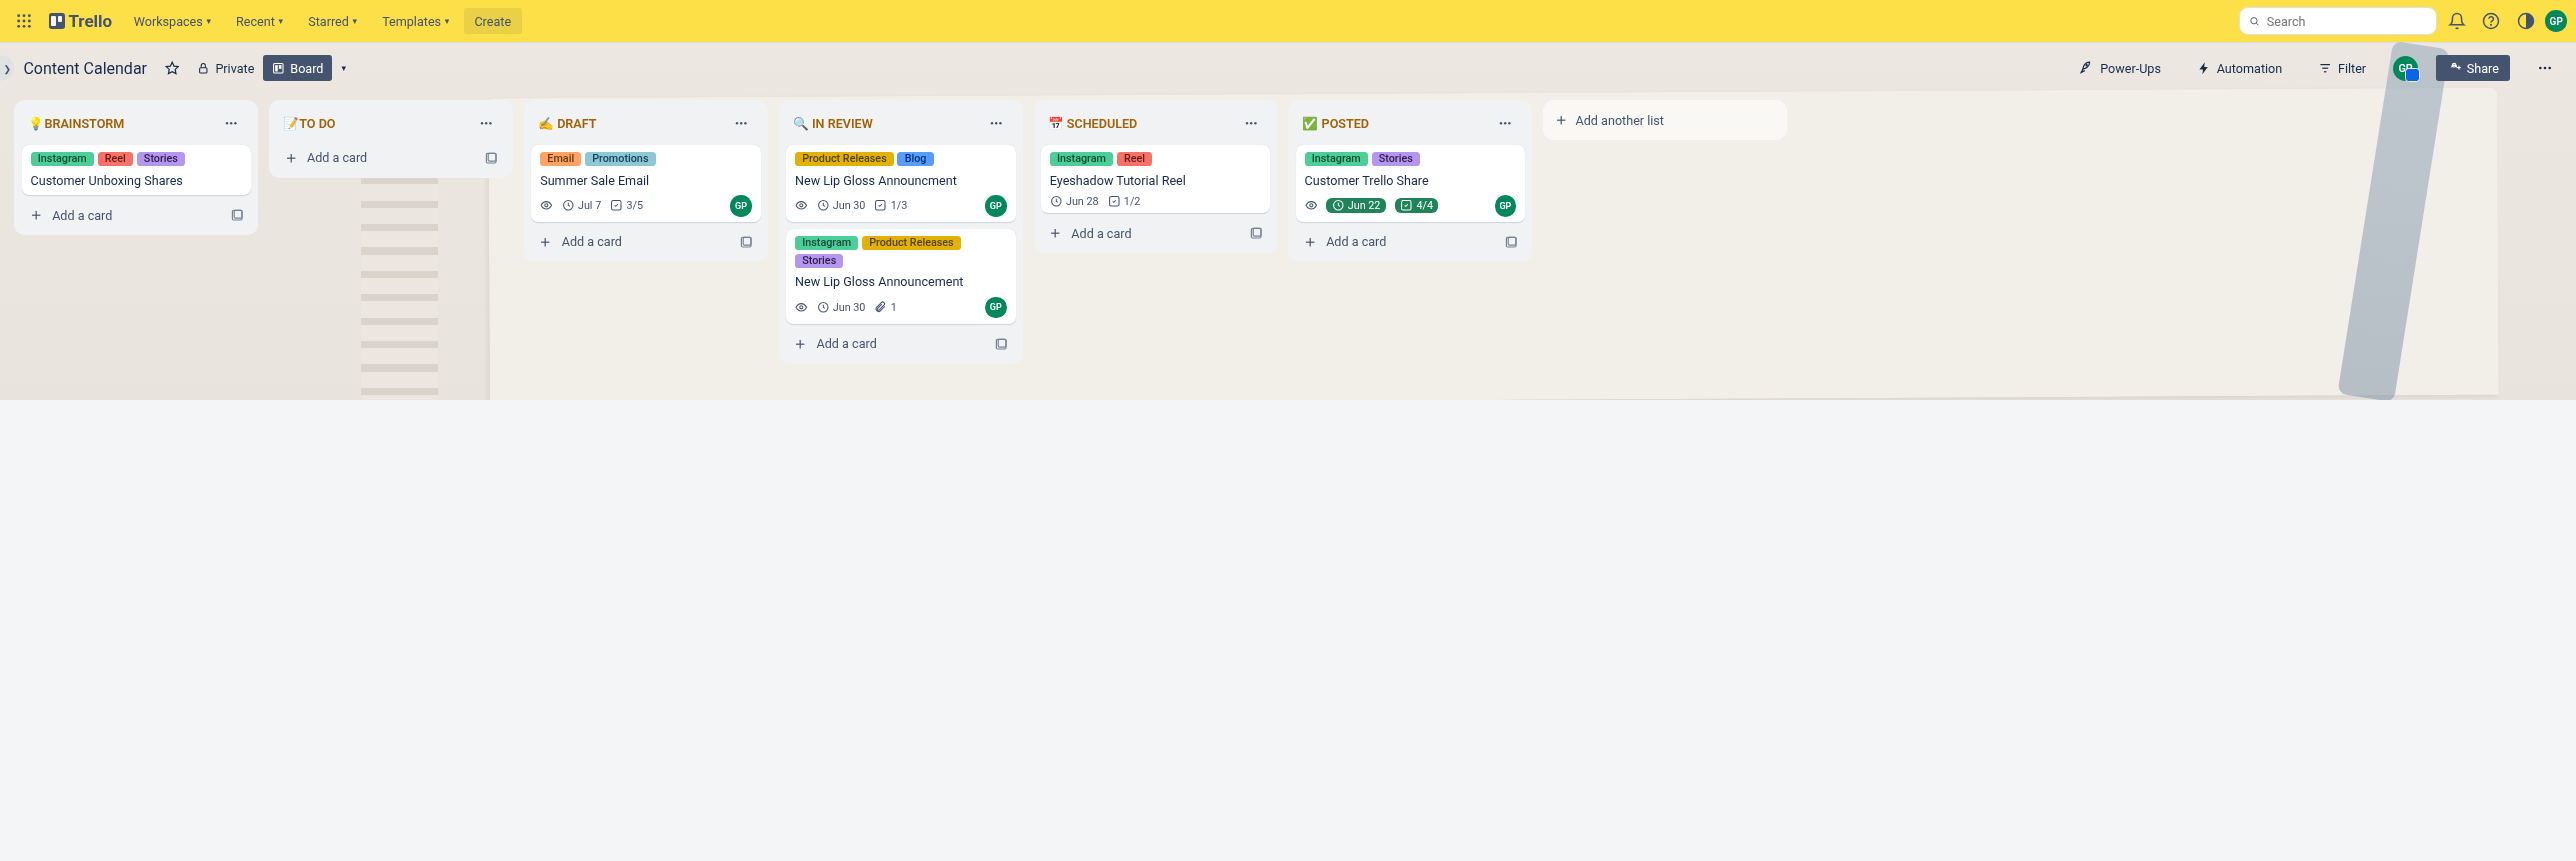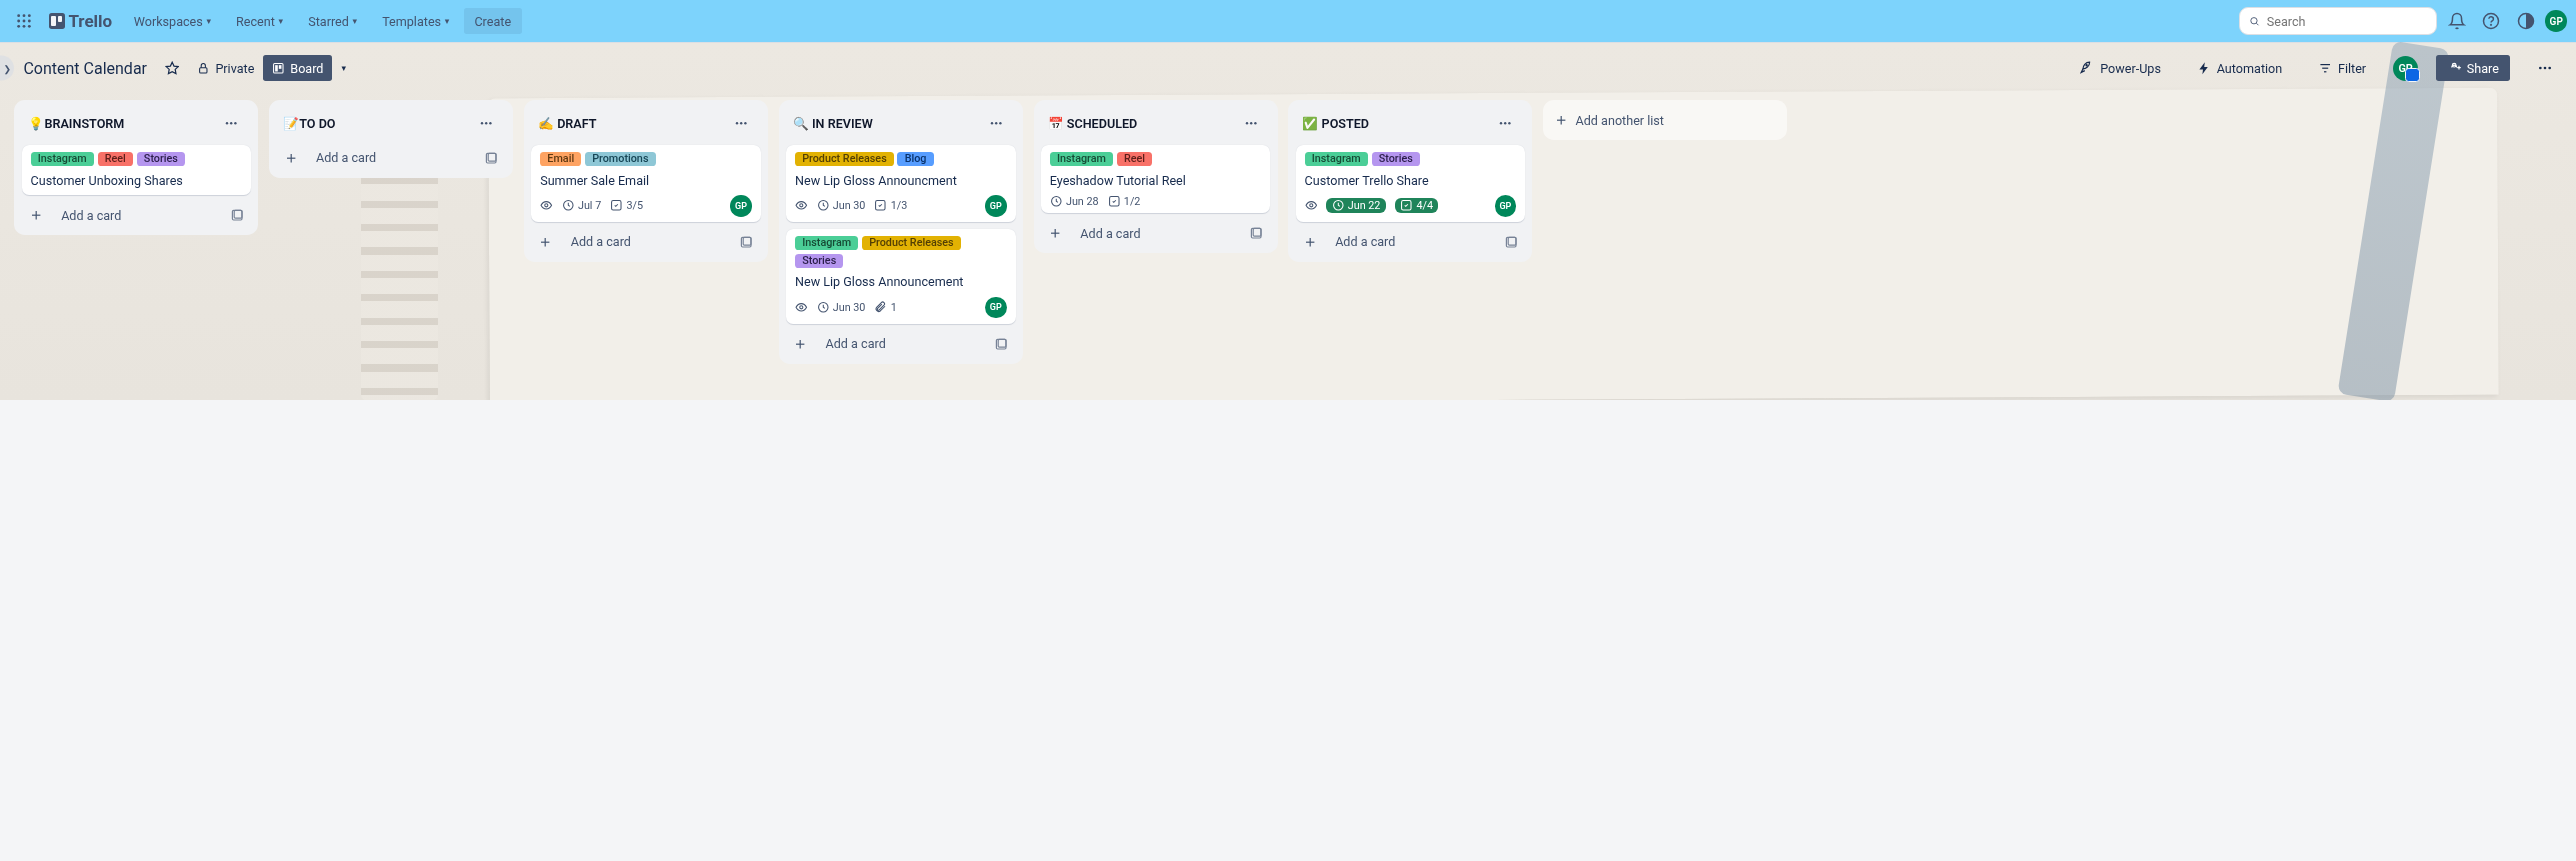--- a/index.html
+++ b/index.html
@@ -1,17 +1,17 @@
 <!DOCTYPE html>
 <html style="font-size:14.4px"><head>
 <meta charset="utf-8">
 <style>
 * { box-sizing: border-box; margin: 0; padding: 0; font-family: -apple-system, BlinkMacSystemFont, "Segoe UI", Roboto, sans-serif; }
 body { background: #f4f5f7; overflow-x: auto; white-space: nowrap; }
-.topnav { display: flex; align-items: center; padding: 5.4px 9px; background: #7dd3fc; border-bottom: 0.9px solid #dcdfe4; height: 43px; }
+.topnav { display: flex; align-items: center; padding: 5.4px 9px; background: #fde047; border-bottom: 0.9px solid #dcdfe4; height: 43px; }
 .topnav-left { display: flex; align-items: center; gap: 3.6px; }
 .app-switcher { width: 29px; height: 29px; display: flex; align-items: center; justify-content: center; border-radius: 2.7px; cursor: pointer; color: #44546f; }
 .logo { display: flex; align-items: center; gap: 3.6px; padding: 0 7.2px; height: 29px; cursor: pointer; }
 .logo-icon { width: 16px; height: 16px; background: #44546f; border-radius: 2.7px; position: relative; }
 .logo-icon::before { content:''; position:absolute; left:2.7px; top:2.7px; width:4.5px; height:10.8px; background:#f4f5f7; border-radius:0.9px; }
 .logo-icon::after { content:''; position:absolute; right:2.7px; top:2.7px; width:4.5px; height:6.3px; background:#f4f5f7; border-radius:0.9px; }
 .logo-text { font-weight: 700; font-size: 17px; color: #44546f; }
 .nav-btn { display: flex; align-items: center; gap: 3.6px; padding: 5.4px 10.8px; border-radius: 2.7px; cursor: pointer; font-size: 12.6px; color: #44546f; background: transparent; border: none; }
 .nav-btn.create { background: rgba(9,30,66,.08); font-weight: 400; }
 .chev { font-size: 9px; }
@@ -33,39 +33,39 @@
 .drawer-toggle { position:absolute; left:0; top:50%; transform:translateY(-50%); width:14.4px; height:25px; background:#dcdfe4cc; border-radius:0 12.6px 12.6px 0; display:flex; align-items:center; justify-content:center; font-size:9px; color:#44546f; cursor:pointer; }
 .board-title { font-size: 16px; font-weight: 400; color: #172b4d; padding: 0 9px; }
 .bb-btn { display: flex; align-items: center; gap: 5.4px; padding: 5.4px 9px; border-radius: 2.7px; cursor: pointer; font-size: 12.6px; color: #172b4d; }
 .bb-btn.board-view { background: #44546f; color: #fff; }
 .bb-right { margin-left: auto; display: flex; align-items: center; gap: 18px; }
 .share-btn { background: #44546f; color: #fff; padding: 5.4px 10.8px; border-radius: 2.7px; display: flex; align-items: center; gap: 5.4px; font-size: 12.6px; cursor: pointer; }
 
 .board { position: relative; display: flex; align-items: flex-start; gap: 10.8px; padding: 7.2px 14.4px 36px; z-index: 2; overflow-x: auto; }
 .list { width: 244px; flex-shrink: 0; background: #f1f2f4; border-radius: 10.8px; padding: 7.2px; display: flex; flex-direction: column; gap: 7.2px; }
 .list-header { display: flex; align-items: center; justify-content: space-between; padding: 3.6px 7.2px 1.8px; }
-.list-title { font-size: 12.6px; font-weight: 600; color: #0f172a; white-space: normal; }
+.list-title { font-size: 12.6px; font-weight: 600; color: #a16207; white-space: normal; }
 .list-menu { cursor: pointer; color: #44546f; width: 25px; height: 25px; display: flex; align-items: center; justify-content: center; border-radius: 5.4px; }
 .card { background: #fff; border-radius: 7.2px; padding: 7.2px 9px 5.4px; box-shadow: 0 0.9px 0.9px rgba(9,30,66,.15); white-space: normal; cursor: pointer; display:flex; flex-direction:column; gap:5.4px; }
 .labels { display: flex; flex-wrap: wrap; gap: 3.6px; }
 .label { font-size: 10.8px; padding: 0 7.2px; line-height: 14.4px; height: 14px; border-radius: 3.6px; font-weight: 500; }
 .lbl-green { background: #4bce97; color: #164b35; }
 .lbl-red { background: #f87168; color: #5d1f1a; }
 .lbl-purple { background: #b596ef; color: #2b1e4a; }
 .lbl-orange { background: #fea362; color: #5f3811; }
 .lbl-sky { background: #8ec7d6; color: #164555; }
 .lbl-yellow { background: #e2b203; color: #533f04; }
 .lbl-blue { background: #579dff; color: #09326c; }
 .card-title { font-size: 12.6px; color: #172b4d; line-height: 18px; }
 .badges { display: flex; align-items: center; gap: 9px; }
 .badge { display: flex; align-items: center; gap: 3.6px; font-size: 10.8px; color: #44546f; }
 .badge.done { background:#1f845a; color:#fff; padding:0.9px 5.4px; border-radius:6px; }
 .badges .spacer { flex: 1; }
 .member { width: 21.6px; height: 21.6px; border-radius: 50%; background: #00875a; color: #fff; font-size: 9px; font-weight: 600; display: flex; align-items: center; justify-content: center; }
-.add-card { display: flex; align-items: center; gap: 18px; padding: 5.4px 7.2px; border-radius: 7.2px; cursor: pointer; font-size: 12.6px; color: #44546f; }
+.add-card { display: flex; align-items: center; gap: 9px; padding: 5.4px 7.2px; border-radius: 7.2px; cursor: pointer; font-size: 12.6px; color: #44546f; }
 .add-card .tmpl-ico { margin-left: auto; opacity: .7; }
 .add-list { width: 244px; flex-shrink: 0; background: rgba(255,255,255,.55); border-radius: 10.8px; padding: 10.8px; display: flex; align-items: center; gap: 7.2px; cursor: pointer; font-size: 12.6px; color: #44546f; height: 40px; }
 svg { display: block; }
 </style>
 </head>
 <body>
 
 <div class="topnav">
   <div class="topnav-left">
     <div class="app-switcher">

